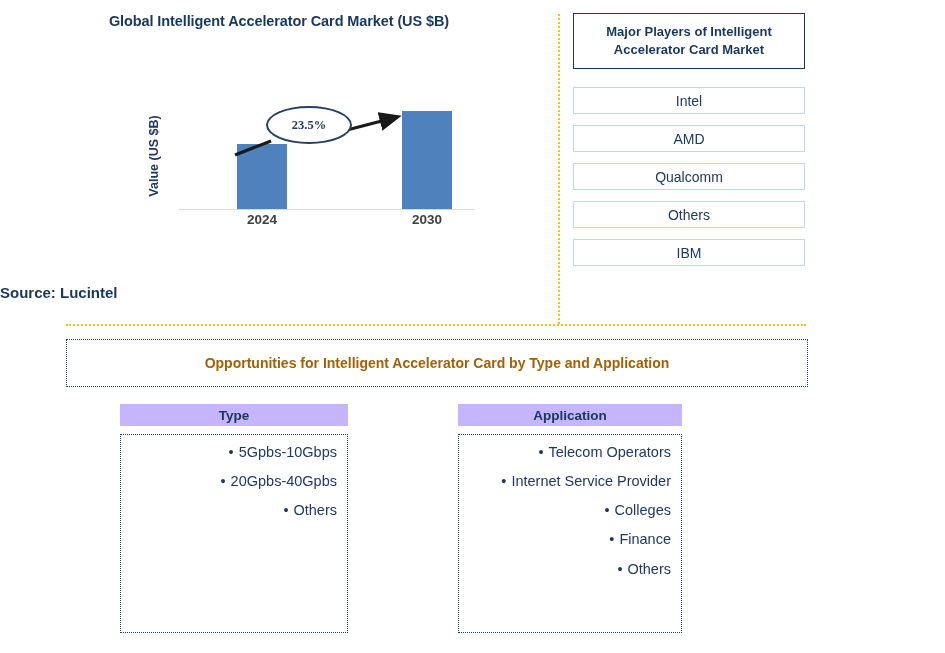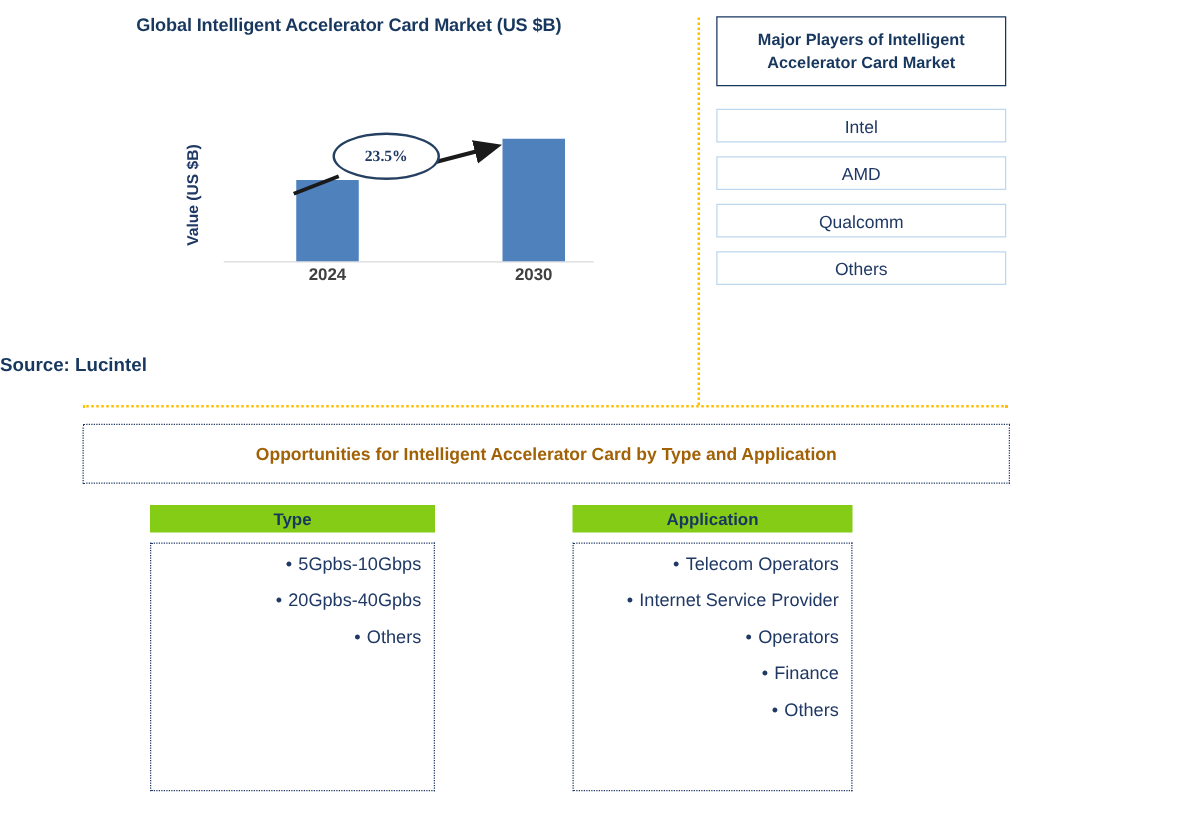--- a/index.html
+++ b/index.html
@@ -178,21 +178,21 @@
   #opportunities-text {
     font-size: 14px;
     font-weight: bold;
     color: #a16207;
   }
 
   
   .category-header {
     position: absolute;
     height: 22px;
-    background: #84cc16;
+    background: #c4b5fd;
     display: flex;
     align-items: center;
     justify-content: center;
     font-size: 13.5px;
     font-weight: bold;
     color: #17375E;
   }
   .category-list {
     position: absolute;
     border: 1.5px dotted #1F3864;
@@ -271,20 +271,23 @@
     </div>
     <div class="player-box">
       <span>AMD</span>
     </div>
     <div class="player-box">
       <span>Qualcomm</span>
     </div>
     <div class="player-box">
       <span>Others</span>
     </div>
+    <div class="player-box">
+      <span>IBM</span>
+    </div>
   </div>
 </div>
 
 <div id="opportunities-banner">
   <span id="opportunities-text">Opportunities for Intelligent Accelerator Card by Type and Application</span>
 </div>
 
 <div class="category-header" id="type-header">Type</div>
 <div class="category-list" id="type-list">
   <ul>
@@ -292,17 +295,17 @@
     <li>20Gpbs-40Gpbs</li>
     <li>Others</li>
   </ul>
 </div>
 
 <div class="category-header" id="application-header">Application</div>
 <div class="category-list" id="application-list">
   <ul>
     <li>Telecom Operators</li>
     <li>Internet Service Provider</li>
-    <li>Operators</li>
+    <li>Colleges</li>
     <li>Finance</li>
     <li>Others</li>
   </ul>
 </div>
 
 </body></html>

